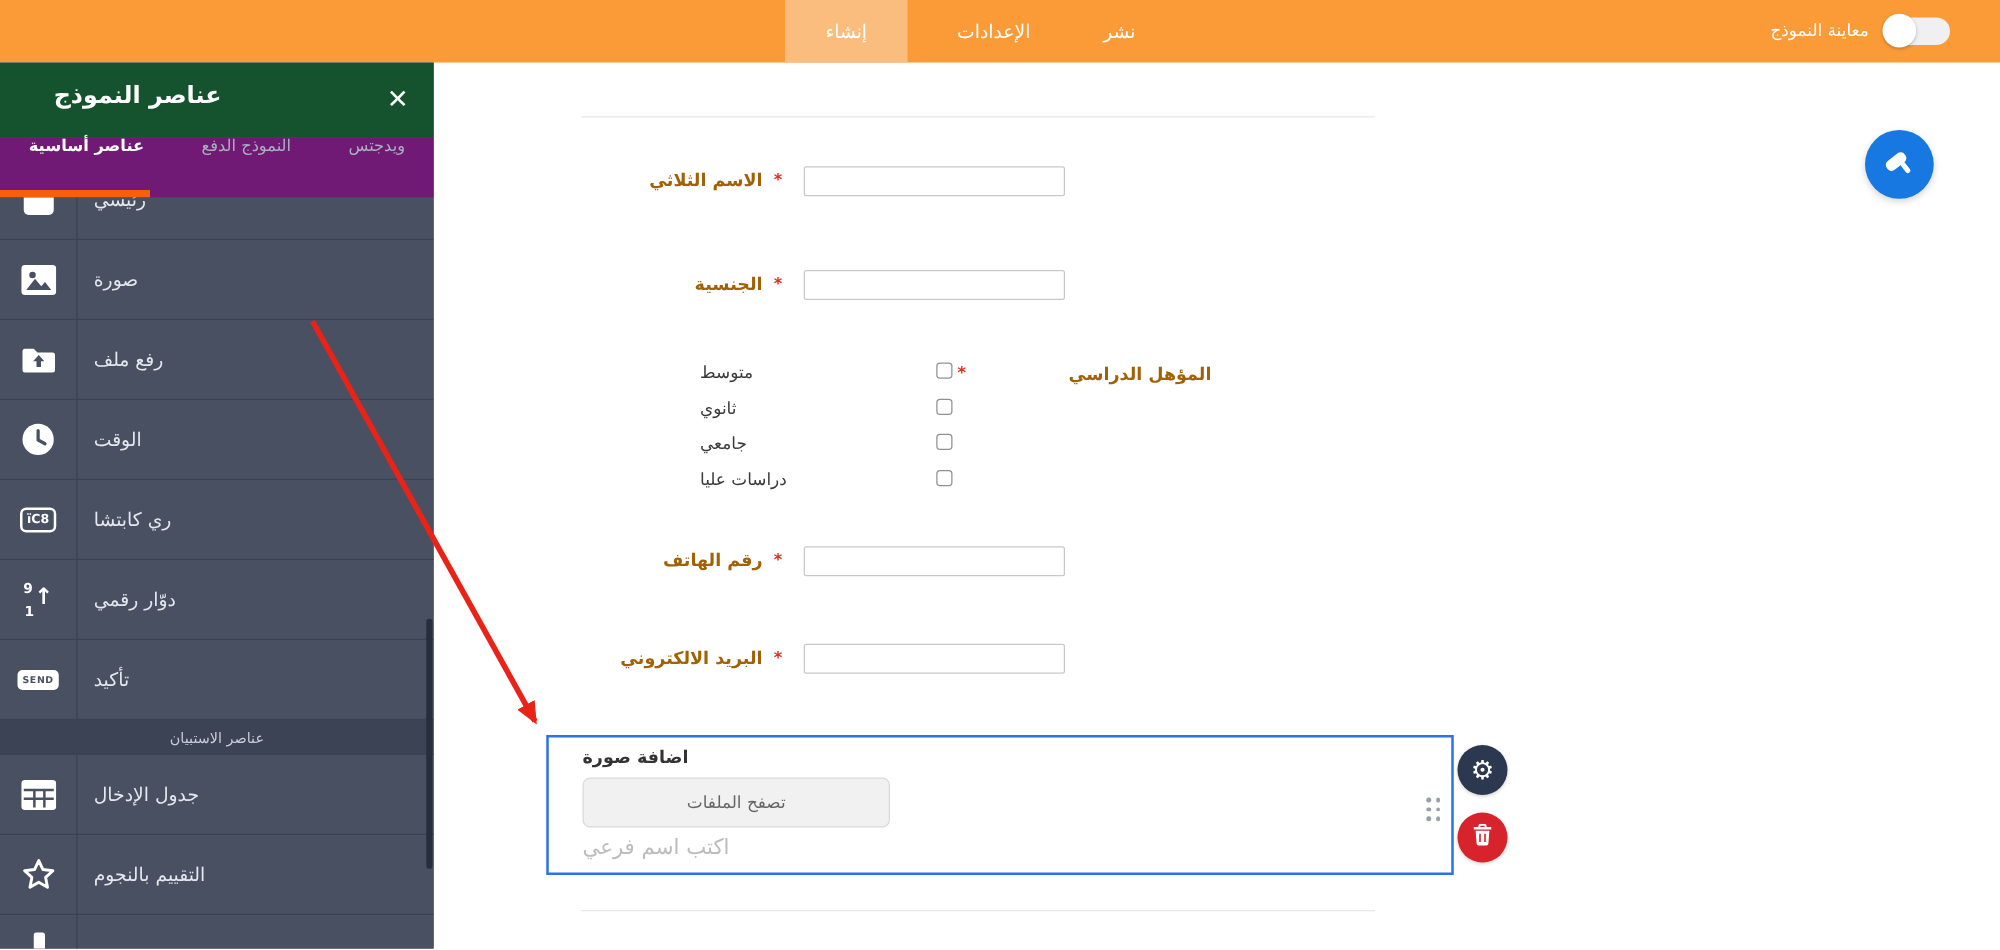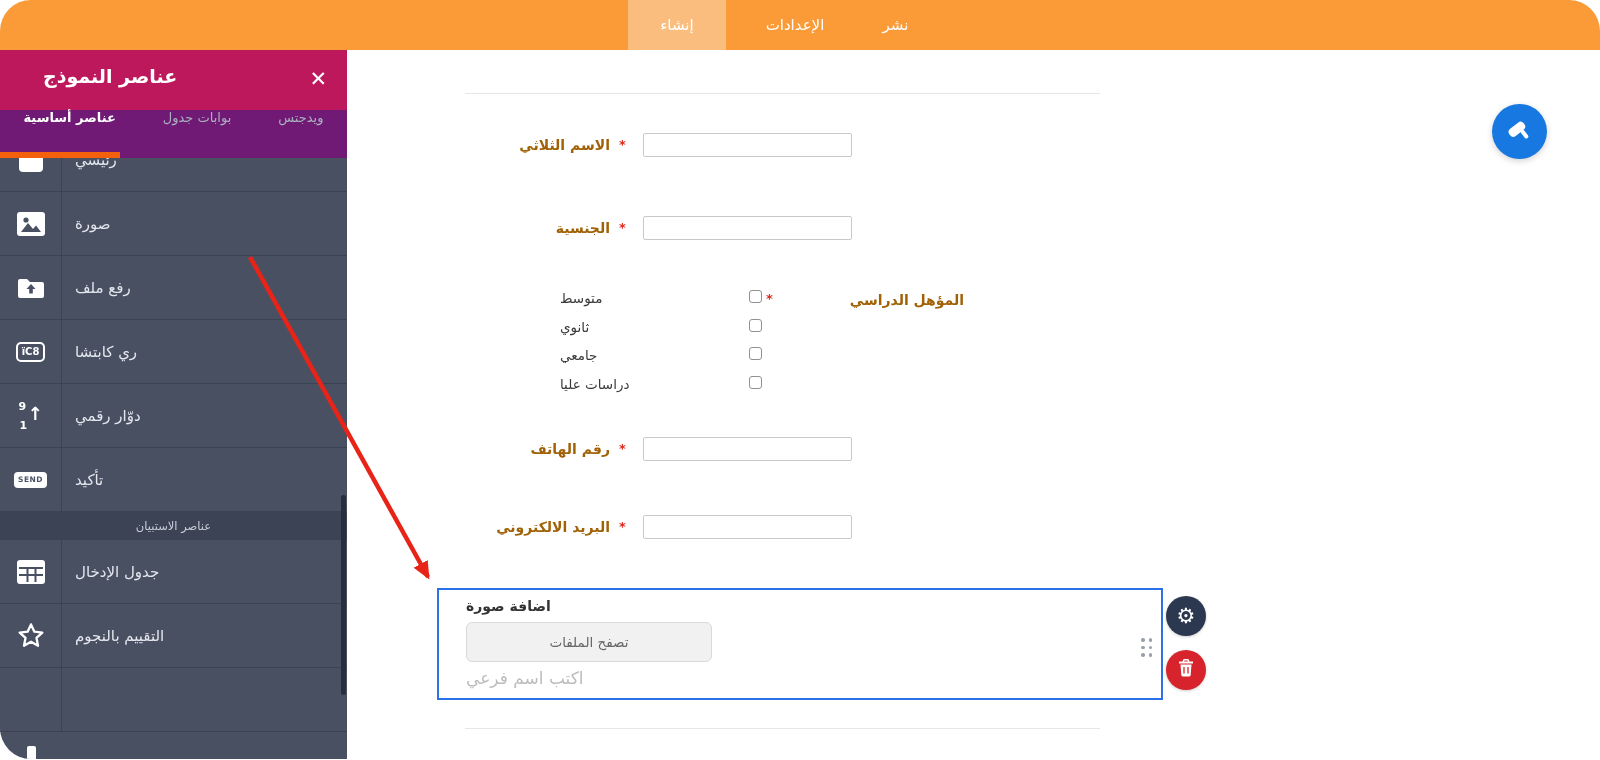--- a/index.html
+++ b/index.html
@@ -1,30 +1,30 @@
 <!DOCTYPE html>
 <html><head>
 <meta charset="utf-8">
 <style>
   html,body{margin:0;padding:0;background:#ffffff;}
   *{box-sizing:border-box;font-family:"DejaVu Sans",sans-serif;}
-  .stage{position:relative;width:1600px;height:759px;overflow:hidden;background:#fff;border-radius:31px;}
+  .stage{position:relative;width:1600px;height:759px;overflow:hidden;background:#fff;}
 
   
   .topbar{position:absolute;left:0;top:0;width:1600px;height:50px;background:#FA9B38;}
   .top-tab{position:absolute;top:0;height:50px;line-height:50px;text-align:center;color:#fff;font-size:15px;cursor:pointer;}
   .top-tab.active{background:#FBBD7E;}
   .preview-wrap{position:absolute;top:0;height:50px;right:20px;}
   .preview-label{position:absolute;right:85px;top:17px;color:#fff;font-size:13.5px;white-space:nowrap;}
   .toggle-track{position:absolute;right:20px;top:14px;width:53px;height:22px;border-radius:11px;background:#f0eff1;}
   .toggle-knob{position:absolute;right:47px;top:11px;width:27px;height:27px;border-radius:50%;background:#fff;box-shadow:0 1px 3px rgba(0,0,0,.25);}
 
   
   .sidebar{position:absolute;left:0;top:50px;width:347px;height:710px;background:#495062;overflow:hidden;}
-  .sb-header{position:absolute;left:0;top:0;width:347px;height:60px;background:#be185d;}
+  .sb-header{position:absolute;left:0;top:0;width:347px;height:60px;background:#14532d;}
   .sb-title{position:absolute;left:43px;top:15px;color:#fff;font-size:19px;font-weight:bold;}
   .sb-close{position:absolute;right:20px;top:14px;color:#fff;font-size:21px;line-height:30px;cursor:pointer;}
   .sb-tabs{position:absolute;left:0;top:60px;width:347px;height:48px;background:#701a75;display:flex;justify-content:space-around;align-items:flex-start;}
   .sb-tab{color:#aab0bf;font-size:13px;cursor:pointer;}
   .sb-tab.active{color:#fff;font-weight:bold;}
   .sb-underline{position:absolute;left:0;top:102px;width:120px;height:6px;background:#F4600C;}
   .sb-list{position:absolute;left:0;top:108px;width:347px;}
   .sb-list-inner{margin-top:-30px;}
   .sb-row{position:relative;height:64px;display:flex;align-items:center;border-bottom:1px solid #3b4254;background:#495062;cursor:pointer;}
   .sb-icon-cell{width:62px;height:64px;display:flex;align-items:center;justify-content:center;border-right:1px solid #3b4254;flex:0 0 62px;}
@@ -64,30 +64,35 @@
 </style>
 </head>
 <body>
 
 <div class="stage">
 
   <div class="topbar">
     <div class="top-tab active" style="left:628px;width:98px;">إنشاء</div>
     <div class="top-tab" style="left:740px;width:110px;">الإعدادات</div>
     <div class="top-tab" style="left:868px;width:55px;">نشر</div>
+    <div class="preview-wrap" style="width:260px;">
+      <span class="preview-label">معاينة النموذج</span>
+      <span class="toggle-track"></span>
+      <span class="toggle-knob"></span>
+    </div>
   </div>
 
   <div class="sidebar">
     <div class="sb-header">
       <span class="sb-title">عناصر النموذج</span>
       <span class="sb-close">✕</span>
     </div>
     <div class="sb-tabs">
       <span class="sb-tab active">عناصر أساسية</span>
-      <span class="sb-tab">بوابات جدول</span>
+      <span class="sb-tab">النموذج الدفع</span>
       <span class="sb-tab">ويدجتس</span>
     </div>
     <div class="sb-underline"></div>
 
     <div class="sb-list" style="overflow:hidden;height:602px;">
       <div class="sb-list-inner">
 
         <div class="sb-row">
           <div class="sb-icon-cell">
             <svg width="26" height="26" viewBox="0 0 26 26">
@@ -111,20 +116,29 @@
         <div class="sb-row">
           <div class="sb-icon-cell">
             <svg width="28" height="24" viewBox="0 0 28 24">
                 <path d="M1 5 a2 2 0 0 1 2-2 h7 l3 3 h12 a2 2 0 0 1 2 2 v12 a2 2 0 0 1 -2 2 h-22 a2 2 0 0 1 -2-2 Z" fill="#fff"></path>
                 <path d="M14 8 l4.5 5 h-2.7 v4.5 h-3.6 v-4.5 h-2.7 Z" fill="#495062"></path>
               </svg>
           </div>
           <span class="sb-label">رفع ملف</span>
         </div>
 
+        <div class="sb-row">
+          <div class="sb-icon-cell">
+            <svg width="27" height="27" viewBox="0 0 27 27">
+                <circle cx="13.5" cy="13.5" r="12.5" fill="#fff"></circle>
+                <path d="M13.5 6.5 v7.5 l5.5 3" stroke="#495062" stroke-width="2.6" fill="none" stroke-linecap="round"></path>
+              </svg>
+          </div>
+          <span class="sb-label">الوقت</span>
+        </div>
 
         <div class="sb-row">
           <div class="sb-icon-cell">
             <span class="icon-chip">ïC8</span>
           </div>
           <span class="sb-label">ري كابتشا</span>
         </div>
 
         <div class="sb-row">
           <div class="sb-icon-cell">
@@ -186,21 +200,21 @@
     <div class="divider" style="left:465px;top:93px;width:635px;"></div>
 
     <span class="f-label" style="left:420px;top:133px;">الاسم الثلاثي</span>
     <span class="f-req" style="left:619px;top:137px;">*</span>
     <input class="f-input" style="left: 643px; top: 133px;" value="">
 
     <span class="f-label" style="left:420px;top:216px;">الجنسية</span>
     <span class="f-req" style="left:619px;top:220px;">*</span>
     <input class="f-input" style="left: 643px; top: 216px;" value="">
 
-    <span class="f-label" style="left:784px;top:288px;width:180px;text-align:right;">المؤهل الدراسي</span>
+    <span class="f-label" style="left:822px;top:288px;width:180px;text-align:center;">المؤهل الدراسي</span>
     <span class="f-req" style="left:766px;top:291px;">*</span>
 
     <span class="opt-label" style="left:560px;top:291px;">متوسط</span>
     <span class="cb" style="left:749px;top:290px;"></span>
 
     <span class="opt-label" style="left:560px;top:320px;">ثانوي</span>
     <span class="cb" style="left:749px;top:319px;"></span>
 
     <span class="opt-label" style="left:560px;top:348px;">جامعي</span>
     <span class="cb" style="left:749px;top:347px;"></span>

